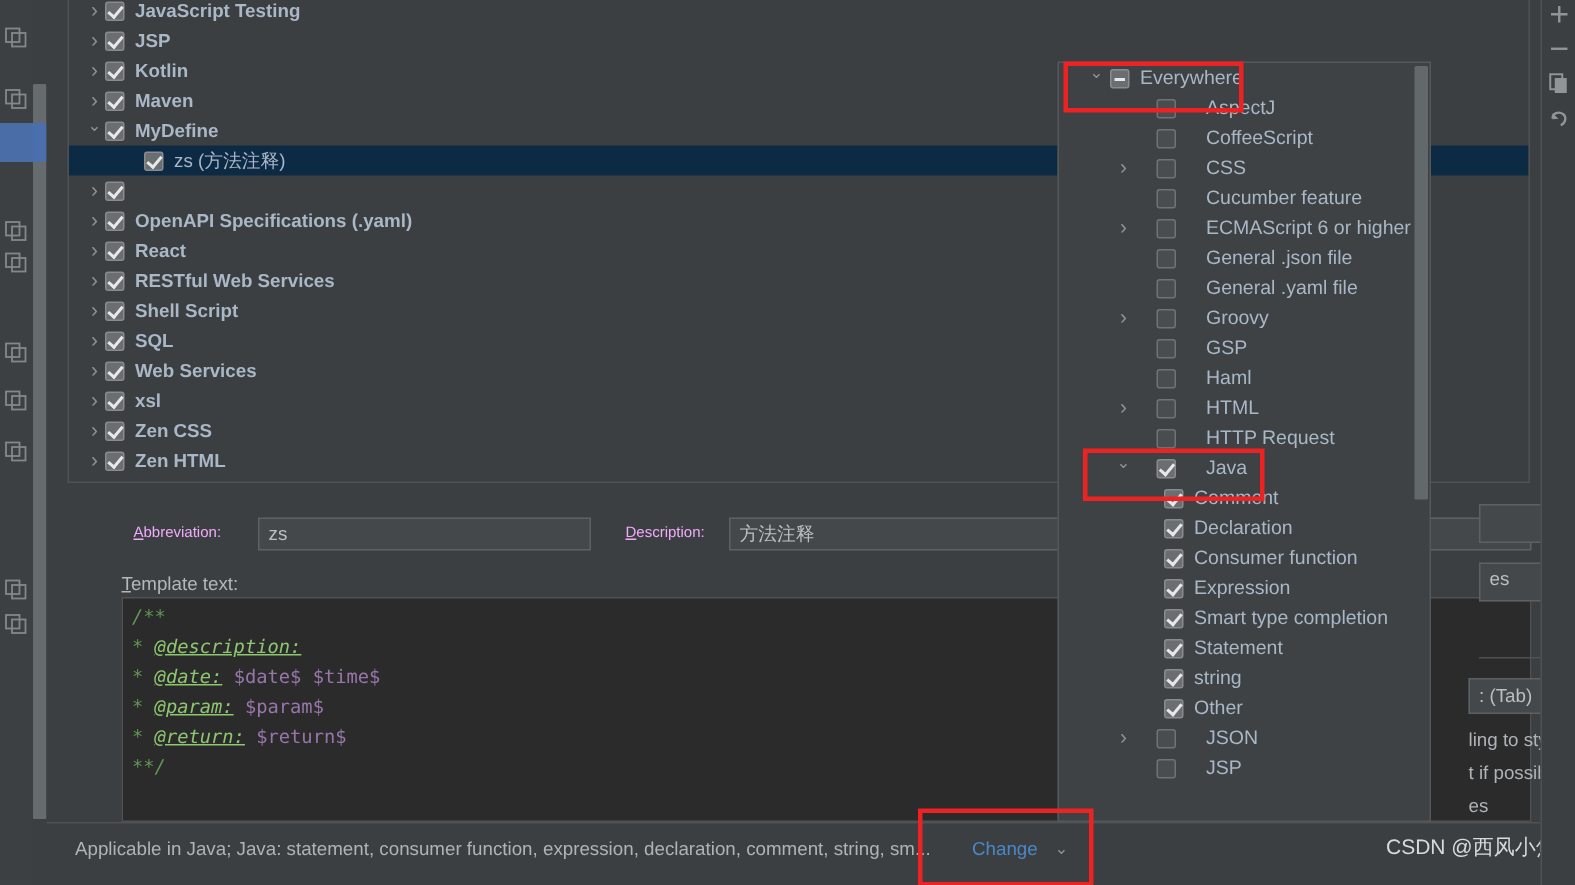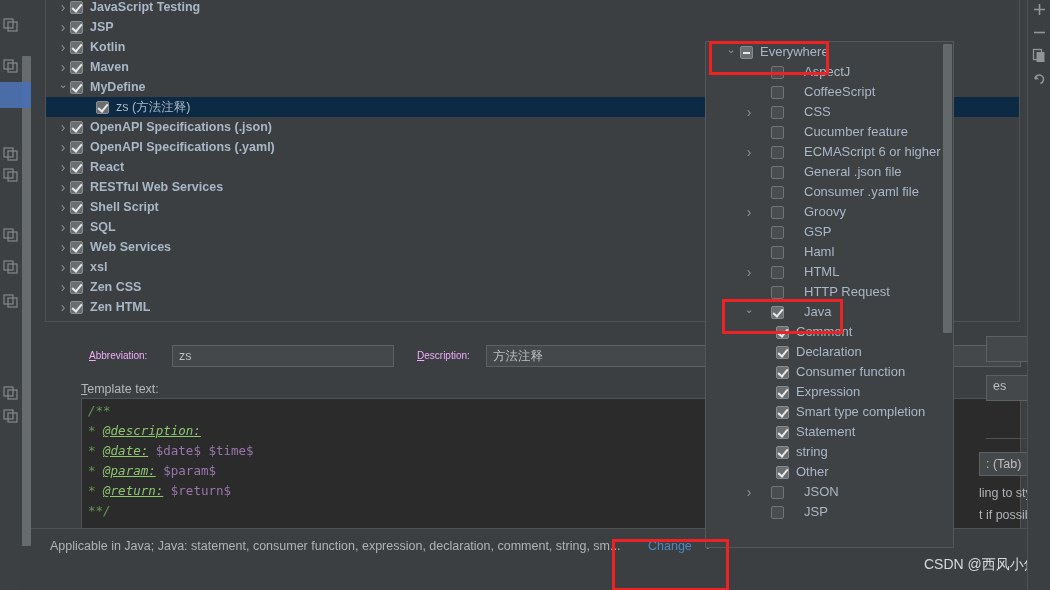--- a/index.html
+++ b/index.html
@@ -99,21 +99,21 @@
     font-family: "DejaVu Sans Mono", "Liberation Mono", monospace;
     font-size: 12.5px; line-height: 20px; padding: 2px 6px;
   }
   .c-comment { color: #629755; font-style: italic; }
   .c-tag { color: #8dc76f; font-style: italic; text-decoration: underline; }
   .c-var { color: #9876aa; }
   .c-plain { color: #629755; font-style: italic; }
 
   
   .statusbar {
-    position: absolute; left: 0; top: 528px; width: 996px; height: 42px;
+    position: absolute; left: 0; top: 548px; width: 996px; height: 42px;
     background: #3c3f41; border-top: 1px solid #4e5254;
   }
   .status-text {
     position: absolute; left: 19px; top: 10px;
     color: #b0b3b6; font-size: 12.5px; white-space: nowrap;
   }
   .change-link {
     position: absolute; left: 617px; top: 10px;
     color: #4a88c7; font-size: 12.5px; cursor: pointer;
   }
@@ -274,21 +274,20 @@
             <span class="lbl bold">MyDefine</span>
           </div>
           <div class="row sel indent-1">
             <span class="arrow blank"></span>
             <span class="cb checked"></span>
             <span class="lbl">zs (方法注释)</span>
           </div>
           <div class="row">
             <span class="arrow right"></span>
             <span class="cb checked"></span>
-            <span class="lbl bold">OpenAPI Specifications (.json)</span>
           </div>
           <div class="row">
             <span class="arrow right"></span>
             <span class="cb checked"></span>
             <span class="lbl bold">OpenAPI Specifications (.yaml)</span>
           </div>
           <div class="row">
             <span class="arrow right"></span>
             <span class="cb checked"></span>
             <span class="lbl bold">React</span>
@@ -434,21 +433,21 @@
           <span class="plbl">ECMAScript 6 or higher</span>
         </div>
         <div class="prow pind-1">
           <span class="arrow blank"></span>
           <span class="cb off"></span>
           <span class="plbl">General .json file</span>
         </div>
         <div class="prow pind-1">
           <span class="arrow blank"></span>
           <span class="cb off"></span>
-          <span class="plbl">Consumer .yaml file</span>
+          <span class="plbl">General .yaml file</span>
         </div>
         <div class="prow pind-1">
           <span class="arrow right"></span>
           <span class="cb off"></span>
           <span class="plbl">Groovy</span>
         </div>
         <div class="prow pind-1">
           <span class="arrow blank"></span>
           <span class="cb off"></span>
           <span class="plbl">GSP</span>

